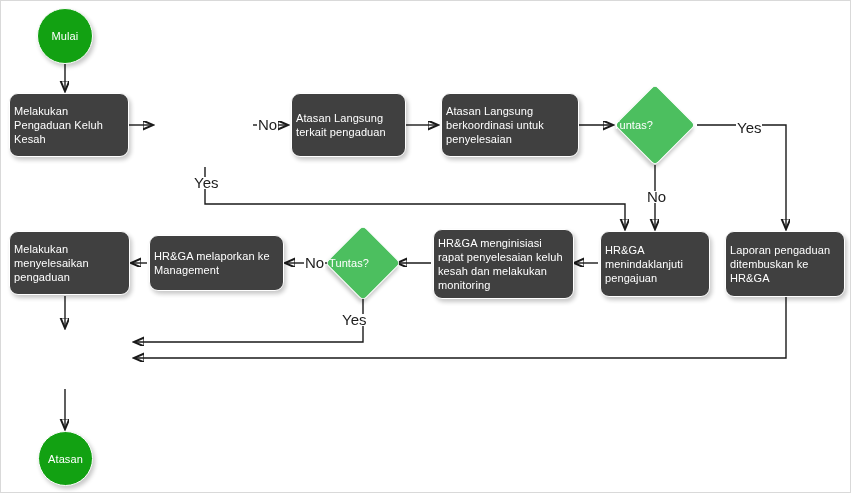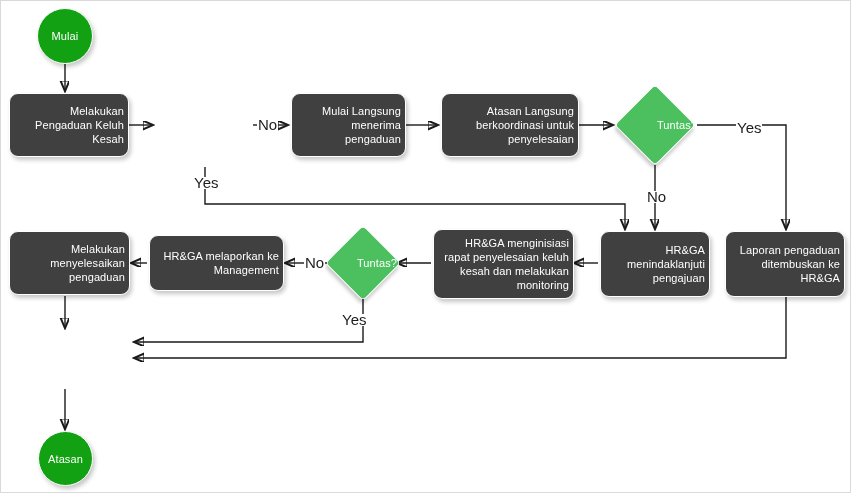--- a/index.html
+++ b/index.html
@@ -29,21 +29,21 @@
     stroke:#1a1a1a;
     stroke-width:1.4px;
   }
   
   .node{
     position:absolute;
     box-sizing:border-box;
     display:flex;
     align-items:center;
     justify-content:center;
-    text-align:right;
+    text-align:left;
     color:#ffffff;
     font-size:11px;
     line-height:14px;
     letter-spacing:.1px;
     z-index:2;
   }
   .proc{
     background:#404040;
     border:1.2px solid #ffffff;
     border-radius:9px;
@@ -145,21 +145,21 @@
   <div class="node term" style="left:36px;top:7px;width:56px;height:56px;">
     <span class="txt">Mulai</span>
   </div>
 
   <div class="node proc" style="left:8px;top:92px;width:120px;height:64px;">
     <span class="txt">Melakukan Pengaduan Keluh Kesah</span>
   </div>
 
 
   <div class="node proc" style="left:290px;top:92px;width:115px;height:64px;">
-    <span class="txt">Mulai Langsung menerima pengaduan</span>
+    <span class="txt">Atasan Langsung terkait pengaduan</span>
   </div>
 
   <div class="node proc" style="left:440px;top:92px;width:138px;height:64px;">
     <span class="txt">Atasan Langsung berkoordinasi untuk penyelesaian</span>
   </div>
 
   <div class="node decision" style="left:612px;top:84px;width:84px;height:80px;">
     <span class="dia" style="width:56px;height:56px;"></span>
     <span class="txt" style="width:100%;">Tuntas?</span>
   </div>

